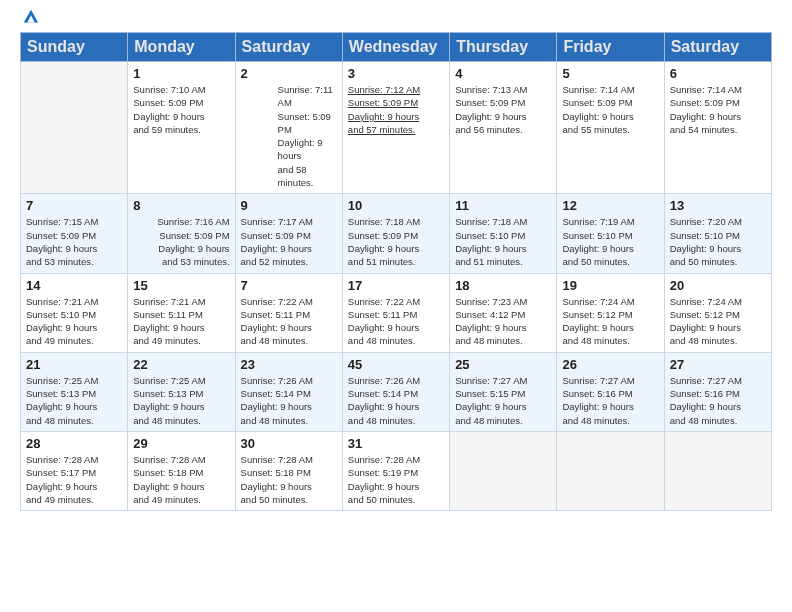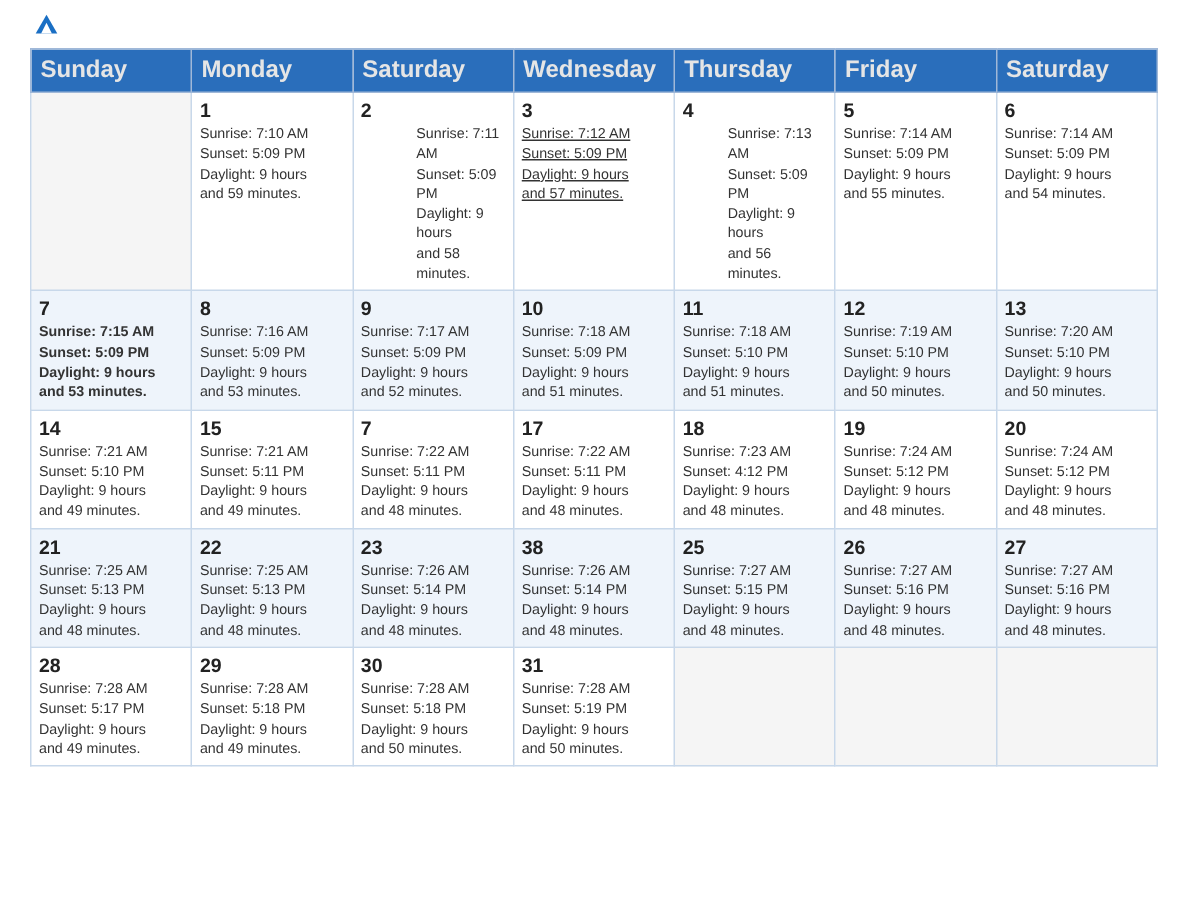--- a/index.html
+++ b/index.html
@@ -146,21 +146,21 @@
           </td>
           <td>
             <span class="day-number">3</span>
             <div class="day-info" style="white-space: pre-line; text-decoration: underline;">Sunrise: 7:12 AM
 Sunset: 5:09 PM
 Daylight: 9 hours
 and 57 minutes.</div>
           </td>
           <td>
             <span class="day-number">4</span>
-            <div class="day-info" style="white-space: pre-line; margin-left: 30px;">Sunrise: 7:13 AM
+            <div class="day-info" style="white-space: pre-line;">Sunrise: 7:13 AM
 Sunset: 5:09 PM
 Daylight: 9 hours
 and 56 minutes.</div>
           </td>
           <td>
             <span class="day-number">5</span>
             <div class="day-info" style="white-space: pre-line;">Sunrise: 7:14 AM
 Sunset: 5:09 PM
 Daylight: 9 hours
 and 55 minutes.</div>
@@ -169,28 +169,28 @@
             <span class="day-number">6</span>
             <div class="day-info" style="white-space: pre-line;">Sunrise: 7:14 AM
 Sunset: 5:09 PM
 Daylight: 9 hours
 and 54 minutes.</div>
           </td>
         </tr>
         <tr class="row-even">
           <td>
             <span class="day-number">7</span>
-            <div class="day-info" style="white-space: pre-line; font-weight: bold;">Sunrise: 7:15 AM
+            <div class="day-info" style="white-space: pre-line;">Sunrise: 7:15 AM
 Sunset: 5:09 PM
 Daylight: 9 hours
 and 53 minutes.</div>
           </td>
           <td>
             <span class="day-number">8</span>
-            <div class="day-info" style="white-space: pre-line;">Sunrise: 7:16 AM
+            <div class="day-info" style="white-space: pre-line; text-align: right;">Sunrise: 7:16 AM
 Sunset: 5:09 PM
 Daylight: 9 hours
 and 53 minutes.</div>
           </td>
           <td>
             <span class="day-number">9</span>
             <div class="day-info" style="white-space: pre-line;">Sunrise: 7:17 AM
 Sunset: 5:09 PM
 Daylight: 9 hours
 and 52 minutes.</div>
@@ -291,21 +291,21 @@
 and 48 minutes.</div>
           </td>
           <td>
             <span class="day-number">23</span>
             <div class="day-info" style="white-space: pre-line;">Sunrise: 7:26 AM
 Sunset: 5:14 PM
 Daylight: 9 hours
 and 48 minutes.</div>
           </td>
           <td>
-            <span class="day-number">38</span>
+            <span class="day-number">45</span>
             <div class="day-info" style="white-space: pre-line;">Sunrise: 7:26 AM
 Sunset: 5:14 PM
 Daylight: 9 hours
 and 48 minutes.</div>
           </td>
           <td>
             <span class="day-number">25</span>
             <div class="day-info" style="white-space: pre-line;">Sunrise: 7:27 AM
 Sunset: 5:15 PM
 Daylight: 9 hours

